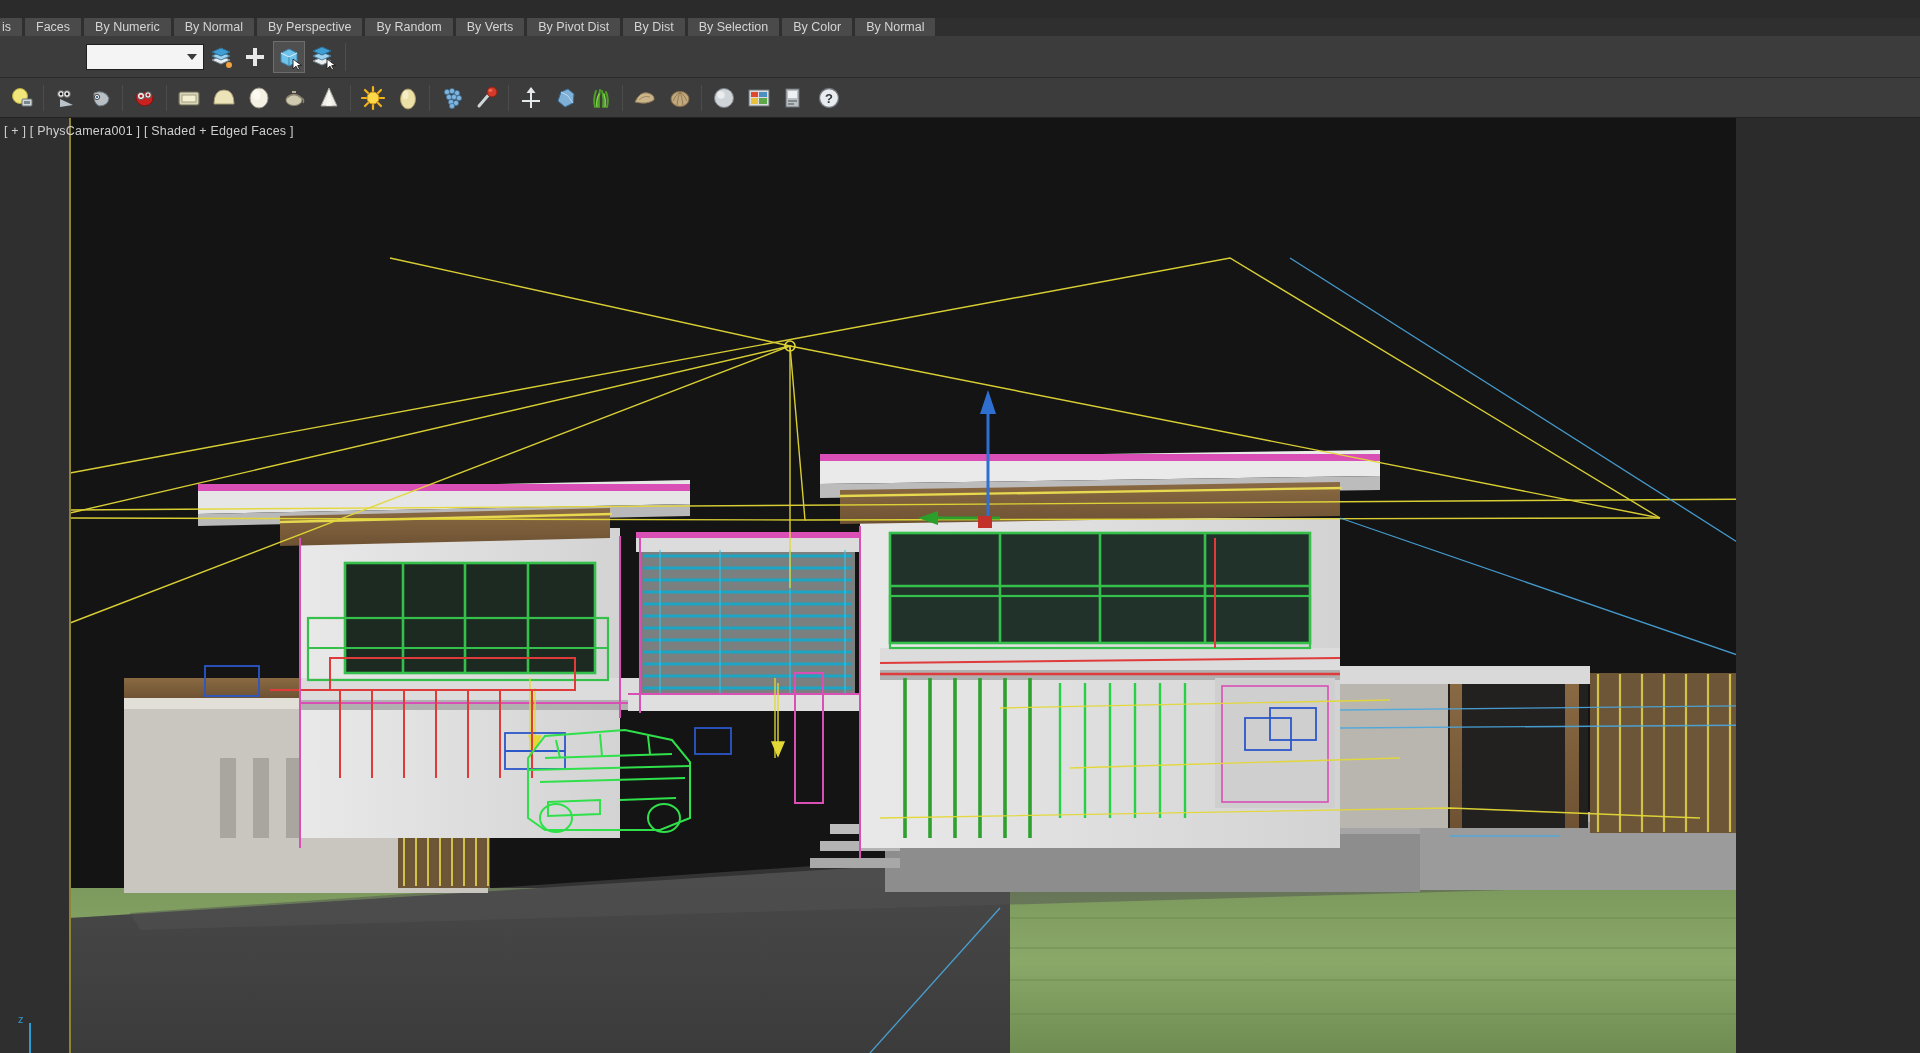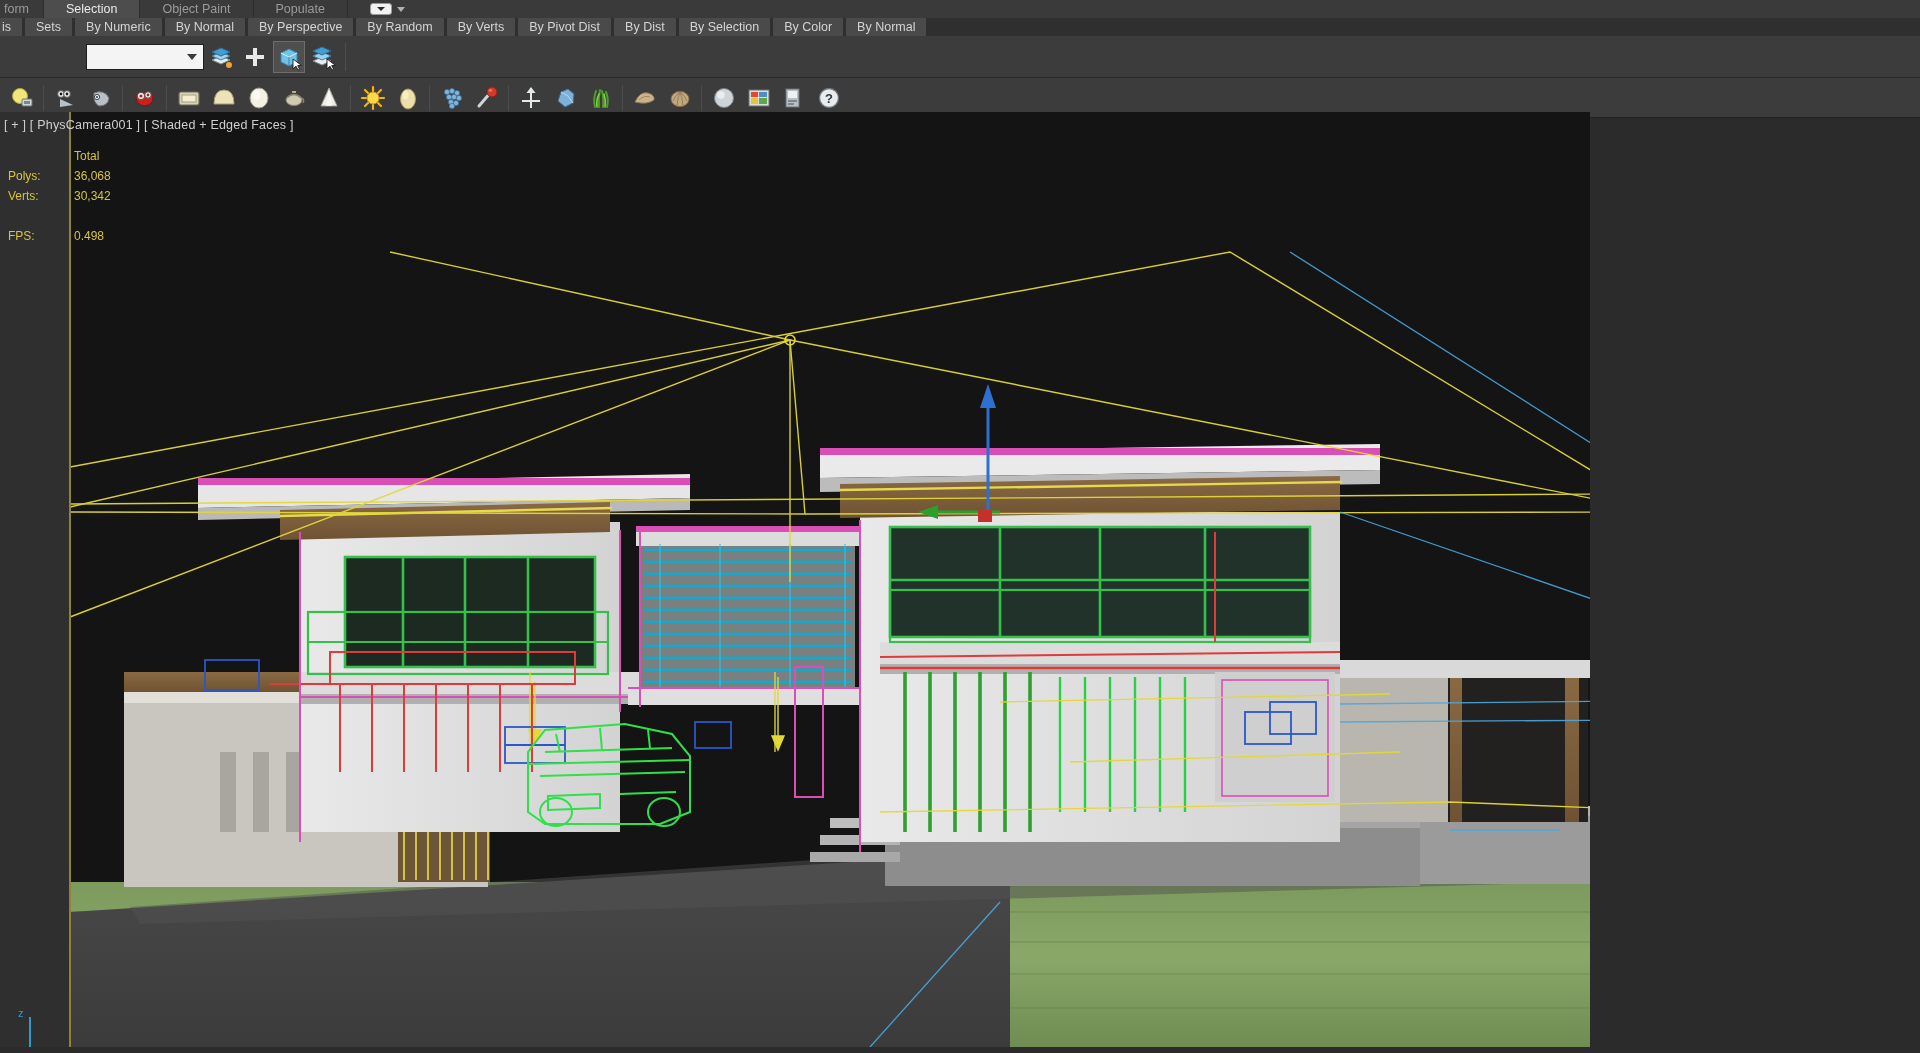--- a/index.html
+++ b/index.html
@@ -90,22 +90,22 @@
   }
   .ibtn {
     width: 33px; height: 34px; margin: 0 1px;
     display: flex; align-items: center; justify-content: center;
   }
   .ib-sep { width: 1px; height: 26px; background: #2b2b2b;
             margin: 0 4px; border-right: 1px solid #4c4c4c; }
 
   
   .viewport {
-    position: absolute; left: 0; top: 112px;
-    width: 1590px; height: 935px;
+    position: absolute; left: 0; top: 118px;
+    width: 1736px; height: 935px;
     background: #404040; overflow: hidden;
   }
   .vp-canvas { position: absolute; left: 0; top: 0; width: 1920px; height: 935px; }
   .vp-label {
     position: absolute; left: 4px; top: 6px;
     font-size: 12.5px; color: #cfcfcf;
     font-family: "Liberation Sans", sans-serif; white-space: nowrap;
     z-index: 40; letter-spacing: .2px;
   }
   .stats {
@@ -120,49 +120,27 @@
   .axis-z {
     position: absolute; left: 18px; bottom: 28px; z-index: 40;
     color: #2f9ad0; font-size: 11px;
   }
 </style>
 </head>
 <body>
 
 <div id="app">
 
-  <div class="ribbon-tabs">
-    <div class="ribbon-tab partial">
-      <span>form</span>
-    </div>
-    <div class="ribbon-tab active">
-      <span>Selection</span>
-    </div>
-    <div class="ribbon-tab">
-      <span>Object Paint</span>
-    </div>
-    <div class="ribbon-tab">
-      <span>Populate</span>
-    </div>
-    <div class="ribbon-menu-btn">
-      <span class="pill">
-        <svg width="12" height="8" viewBox="0 0 12 8">
-            <path d="M2 2 L6 6 L10 2 Z" fill="#2a2a2a"></path>
-          </svg>
-      </span>
-      <span class="tri-down"></span>
-    </div>
-  </div>
 
   <div class="subtabs" id="subtabs">
       <div class="subtab clip">
         <span>is</span>
       </div>
       <div class="subtab">
-        <span>Sets</span>
+        <span>Faces</span>
       </div>
       <div class="subtab">
         <span>By Numeric</span>
       </div>
       <div class="subtab">
         <span>By Normal</span>
       </div>
       <div class="subtab">
         <span>By Perspective</span>
       </div>
@@ -709,42 +687,17 @@
 
       <line x1="70" y1="0" x2="70" y2="935" stroke="#8e8432" stroke-width="2"></line>
 
       <g stroke="#2f9ad0" stroke-width="2" fill="none">
         <line x1="30" y1="905" x2="30" y2="935"></line>
       </g>
     </svg>
 
     <div class="vp-label">[ + ] [ PhysCamera001 ] [ Shaded + Edged Faces ]</div>
 
-    <div class="stats">
-      <table>
-        <tbody>
-            <tr>
-              <td class="lbl"></td>
-            <td class="val">Total</td>
-            </tr>
-        <tr>
-              <td class="lbl">Polys:</td>
-            <td class="val">36,068</td>
-            </tr>
-        <tr>
-              <td class="lbl">Verts:</td>
-            <td class="val">30,342</td>
-            </tr>
-        <tr class="gap">
-              <td colspan="2"></td>
-            </tr>
-        <tr>
-              <td class="lbl">FPS:</td>
-            <td class="val">0.498</td>
-            </tr>
-      </tbody>
-        </table>
-    </div>
 
     <div class="axis-z">z</div>
   </div>
 
 </div>
 
 </body></html>

